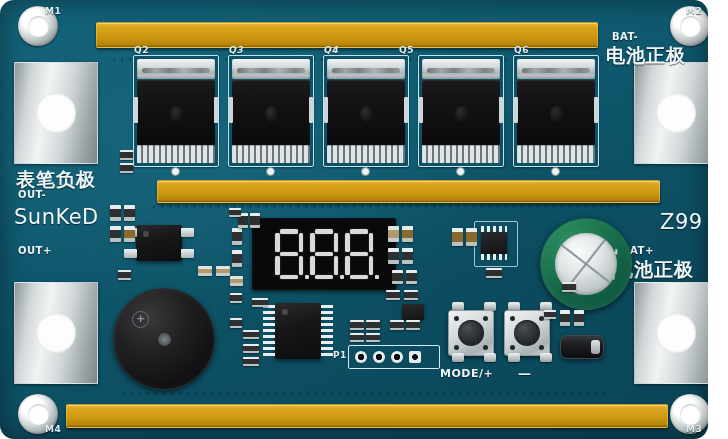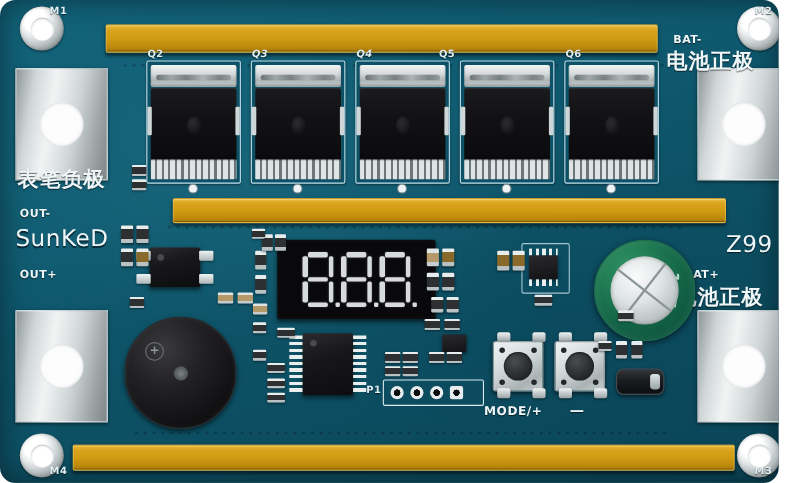--- a/index.html
+++ b/index.html
@@ -215,21 +215,21 @@
   <div class="silk ref" style="left:514px;top:45px;">Q6</div>
   <div class="fet" style="left:513px;top:55px;">
     <div class="tab"></div>
     <div class="body">
         <div class="dimp"></div>
       </div>
     <div class="legs"></div>
   </div>
   <div class="fetvia" style="left:551px;top:167px;"></div>
 
-  <div class="silk cn" style="left:16px;top:150px;text-align:right;">表笔负极</div>
+  <div class="silk cn" style="left:16px;top:167px;text-align:right;">表笔负极</div>
   <div class="silk en" style="left:18px;top:189px;">OUT-</div>
 
   <div class="silk" style="left:14px;top:205px;font-size:21px;font-weight:400;letter-spacing:.5px;">SunKeD</div>
 
   <div class="silk en" style="left:18px;top:245px;">OUT+</div>
 
   <div class="silk en" style="left:612px;top:31px;">BAT-</div>
   <div class="silk cn" style="left:606px;top:43px;">电池正极</div>
 
   <div class="silk" style="left:660px;top:210px;font-size:21px;font-weight:400;letter-spacing:.5px;">Z99</div>

